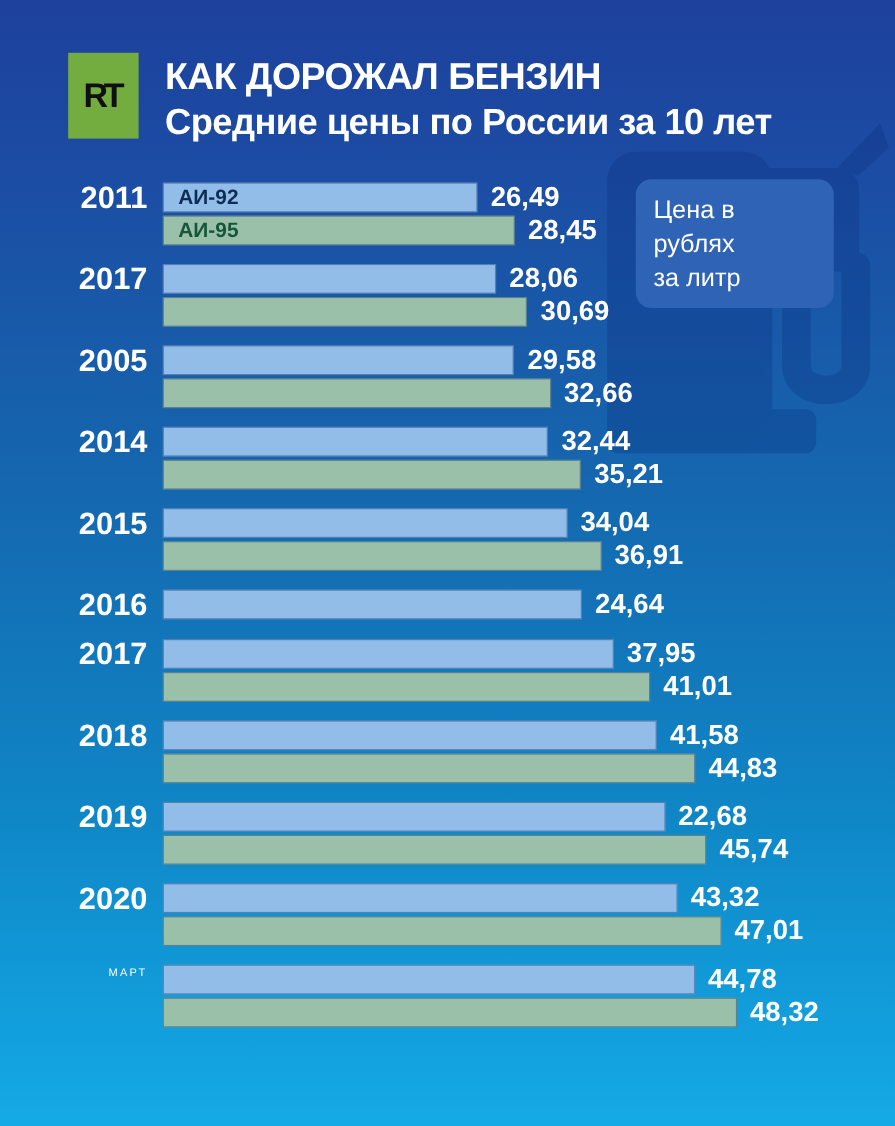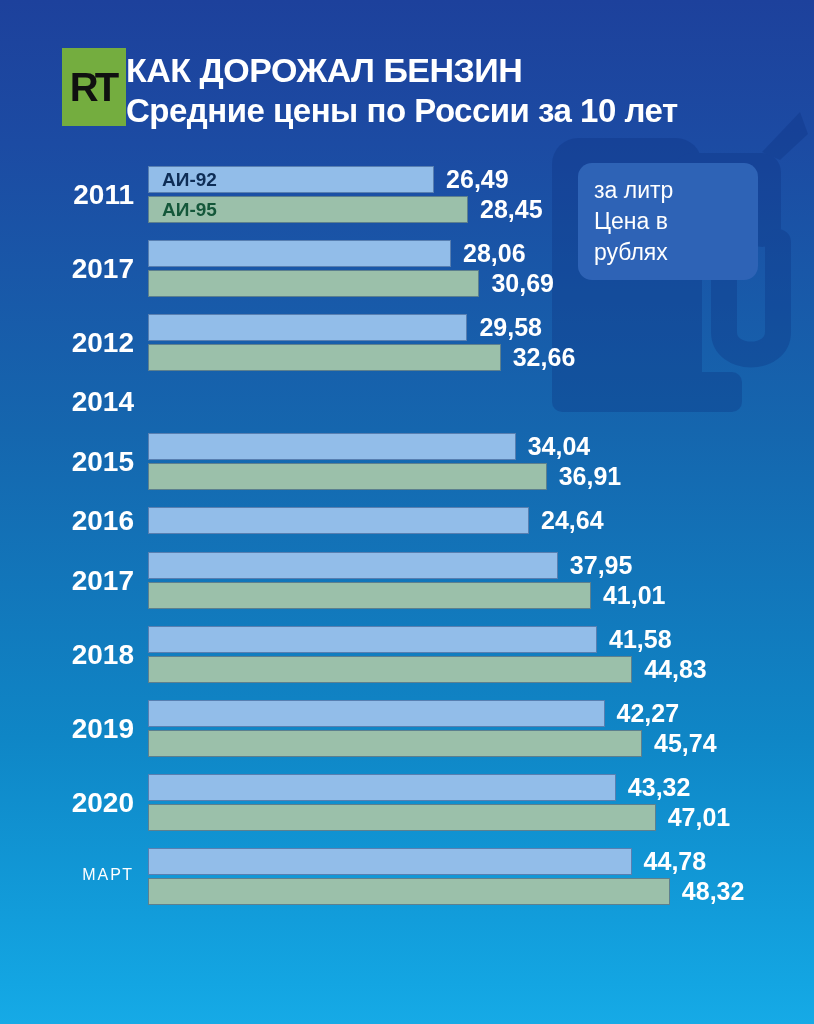--- a/index.html
+++ b/index.html
@@ -6,37 +6,37 @@
   .page {
     position:relative; width:814px; height:1024px; overflow:hidden;
     background:linear-gradient(180deg,#1d419c 0%,#1c4ba3 14%,#1566ae 42%,#0f86c6 72%,#13a5e2 96%,#16aae6 100%);
     font-family:"Liberation Sans", sans-serif;
   }
   .pump-svg { position:absolute; left:0; top:0; }
   .header { position:absolute; left:62px; top:48px; display:flex; align-items:flex-start; }
   .logo {
     width:64px; height:78px; background:#74ad3f; color:#101010;
     display:flex; align-items:center; justify-content:center;
-    font-size:40px; font-weight:bold; letter-spacing:-4px; padding-right:3px; box-sizing:border-box;
-  }
-  .titles { color:#ffffff; padding-top:2px; }
+    font-size:31px; font-weight:bold; letter-spacing:-4px; padding-right:3px; box-sizing:border-box;
+  }
+  .titles { margin-left:24px; color:#ffffff; padding-top:2px; }
   .title { font-size:34px; font-weight:bold; line-height:40px; letter-spacing:-0.5px; }
   .subtitle { font-size:33px; font-weight:bold; line-height:42px; letter-spacing:-0.5px; }
   .note {
     position:absolute; left:578px; top:163px; width:148px;
     background:#2e63b6; border-radius:14px; padding:12px 16px;
     color:#ffffff; font-size:23px; line-height:31px;
   }
   .chart { position:absolute; left:0; top:166px; width:814px; }
   .group { display:flex; margin-bottom:17px; }
   .ycell {
     width:148px; padding-right:14px; box-sizing:border-box; text-align:right;
-    display:flex; flex-direction:column; justify-content:center; color:#ffffff;
-  }
-  .month { font-size:16px; letter-spacing:2px; line-height:16px; margin-bottom:3px;margin-left:30px; }
+    display:flex; flex-direction:column; color:#ffffff;
+  }
+  .month { font-size:10px; letter-spacing:2px; line-height:16px; margin-bottom:3px;margin-left:30px; }
   .year { font-size:28px; font-weight:bold; line-height:28px; }
   .bars { display:flex; flex-direction:column; gap:3px; }
   .bar-row { display:flex; align-items:center; height:27px; }
   .bar {
     height:27px; box-sizing:border-box;
     border:1px solid rgba(18,50,108,0.45);
     display:flex; align-items:center; padding-left:13px;
   }
   .series-label { font-size:19px; font-weight:bold; line-height:19px; }
   .val { color:#ffffff; font-size:25px; font-weight:bold; margin-left:12px; white-space:nowrap; }
@@ -58,22 +58,22 @@
 
   <div class="header">
     <div class="logo">RT</div>
     <div class="titles">
       <div class="title">КАК ДОРОЖАЛ БЕНЗИН</div>
       <div class="subtitle">Средние цены по России за 10 лет</div>
     </div>
   </div>
 
   <div class="note">
+    <div>Цена в рублях</div>
     <div>за литр</div>
-    <div>Цена в рублях</div>
   </div>
 
   <div class="chart">
       <div class="group">
         <div class="ycell">
           <div class="year">2011</div>
         </div>
         <div class="bars">
           <div class="bar-row">
             <div class="bar" style="width: 286.092px; background: rgb(146, 189, 233);">
@@ -99,37 +99,47 @@
             <span class="val">28,06</span>
           </div>
           <div class="bar-row">
             <div class="bar" style="width: 331.452px; background: rgb(155, 192, 170);"></div>
             <span class="val">30,69</span>
           </div>
         </div>
       </div>
       <div class="group">
         <div class="ycell">
-          <div class="year">2012</div>
+          <div class="year">2005</div>
         </div>
         <div class="bars">
           <div class="bar-row">
             <div class="bar" style="width: 319.464px; background: rgb(146, 189, 233);"></div>
             <span class="val">29,58</span>
           </div>
           <div class="bar-row">
             <div class="bar" style="width: 352.728px; background: rgb(155, 192, 170);"></div>
             <span class="val">32,66</span>
           </div>
         </div>
       </div>
       <div class="group">
         <div class="ycell">
           <div class="year">2014</div>
         </div>
+        <div class="bars">
+          <div class="bar-row">
+            <div class="bar" style="width: 350.352px; background: rgb(146, 189, 233);"></div>
+            <span class="val">32,44</span>
+          </div>
+          <div class="bar-row">
+            <div class="bar" style="width: 380.268px; background: rgb(155, 192, 170);"></div>
+            <span class="val">35,21</span>
+          </div>
+        </div>
       </div>
       <div class="group">
         <div class="ycell">
           <div class="year">2015</div>
         </div>
         <div class="bars">
           <div class="bar-row">
             <div class="bar" style="width: 367.632px; background: rgb(146, 189, 233);"></div>
             <span class="val">34,04</span>
           </div>
@@ -180,21 +190,21 @@
           </div>
         </div>
       </div>
       <div class="group">
         <div class="ycell">
           <div class="year">2019</div>
         </div>
         <div class="bars">
           <div class="bar-row">
             <div class="bar" style="width: 456.516px; background: rgb(146, 189, 233);"></div>
-            <span class="val">42,27</span>
+            <span class="val">22,68</span>
           </div>
           <div class="bar-row">
             <div class="bar" style="width: 493.992px; background: rgb(155, 192, 170);"></div>
             <span class="val">45,74</span>
           </div>
         </div>
       </div>
       <div class="group">
         <div class="ycell">
           <div class="year">2020</div>

